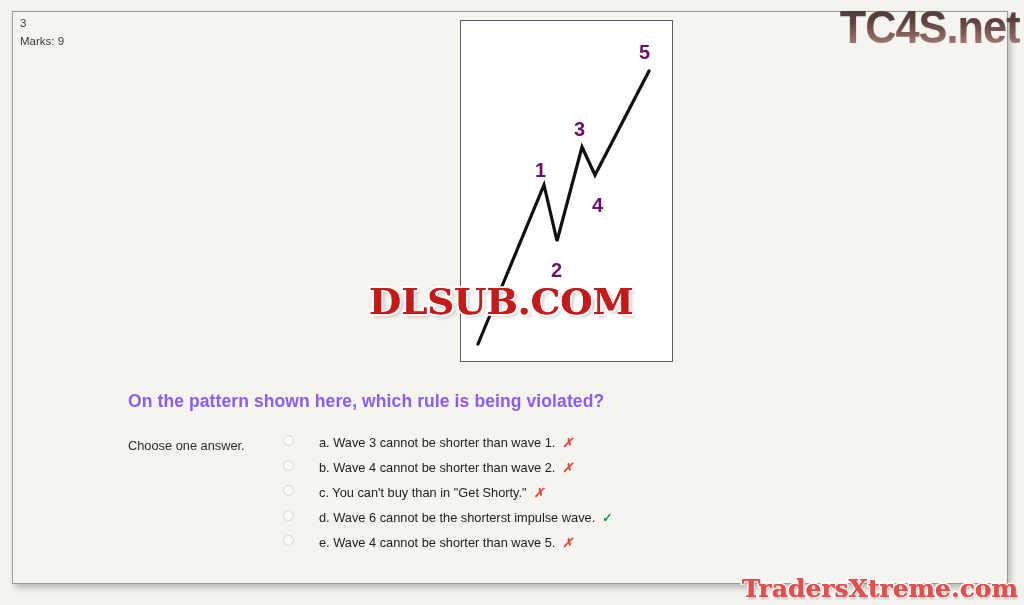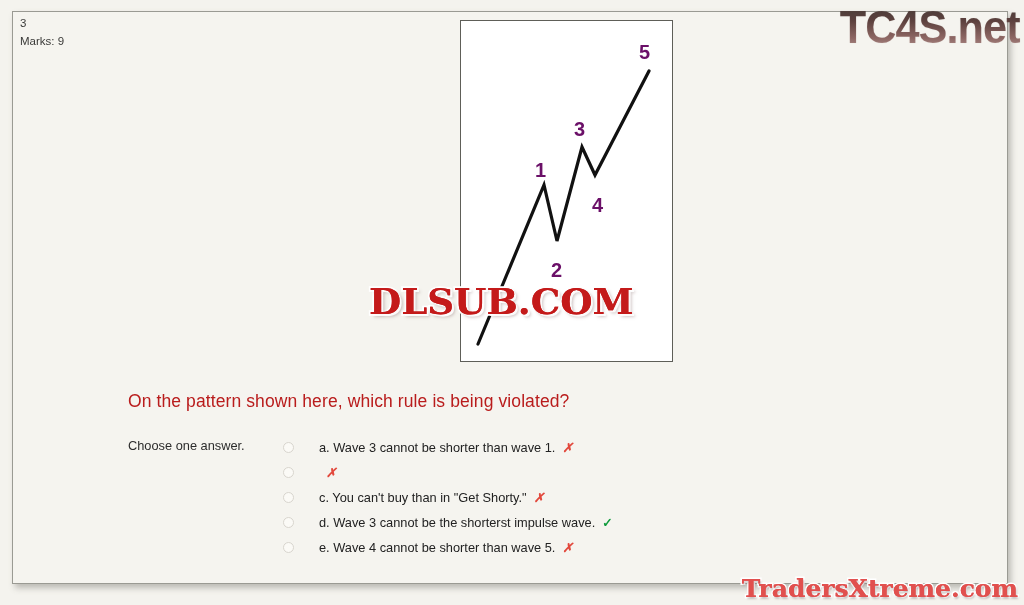--- a/index.html
+++ b/index.html
@@ -69,22 +69,22 @@
     font-size: 20px;
     font-weight: bold;
   }
 
   
   #question-text {
     position: absolute;
     left: 128px;
     top: 391px;
     font-size: 17.5px;
-    font-weight: normal;
-    color: #b91c1c;
+    font-weight: bold;
+    color: #8b5cf6;
     letter-spacing: 0.1px;
   }
 
   
   #answer-block {
     position: absolute;
     left: 128px;
     top: 435px;
     width: 560px;
   }
@@ -98,21 +98,21 @@
     text-align: right;
   }
   #answer-list {
     position: absolute;
     left: 155px;
     top: 0;
     width: 400px;
   }
   .answer-row {
     display: flex;
-    align-items: center;
+    align-items: flex-start;
     height: 25px;
   }
   .radio-btn {
     width: 11px;
     height: 11px;
     border: 1px solid #d8d5ce;
     border-radius: 50%;
     background: #fbfaf6;
     box-sizing: border-box;
     flex: 0 0 auto;
@@ -231,30 +231,31 @@
 <div id="answer-block">
   <div id="choose-label">Choose one answer.</div>
   <div id="answer-list">
       <div class="answer-row">
         <span class="radio-btn"></span>
         <span class="answer-text">a. Wave 3 cannot be shorter than wave 1.</span>
         <span class="mark mark-wrong">✗</span>
       </div>
       <div class="answer-row">
         <span class="radio-btn"></span>
+        <span class="answer-text">b. Wave 4 cannot be shorter than wave 2.</span>
         <span class="mark mark-wrong">✗</span>
       </div>
       <div class="answer-row">
         <span class="radio-btn"></span>
         <span class="answer-text">c. You can't buy than in "Get Shorty."</span>
         <span class="mark mark-wrong">✗</span>
       </div>
       <div class="answer-row">
         <span class="radio-btn"></span>
-        <span class="answer-text">d. Wave 3 cannot be the shorterst impulse wave.</span>
+        <span class="answer-text">d. Wave 6 cannot be the shorterst impulse wave.</span>
         <span class="mark mark-right">✓</span>
       </div>
       <div class="answer-row">
         <span class="radio-btn"></span>
         <span class="answer-text">e. Wave 4 cannot be shorter than wave 5.</span>
         <span class="mark mark-wrong">✗</span>
       </div>
     </div>
 </div>
 

